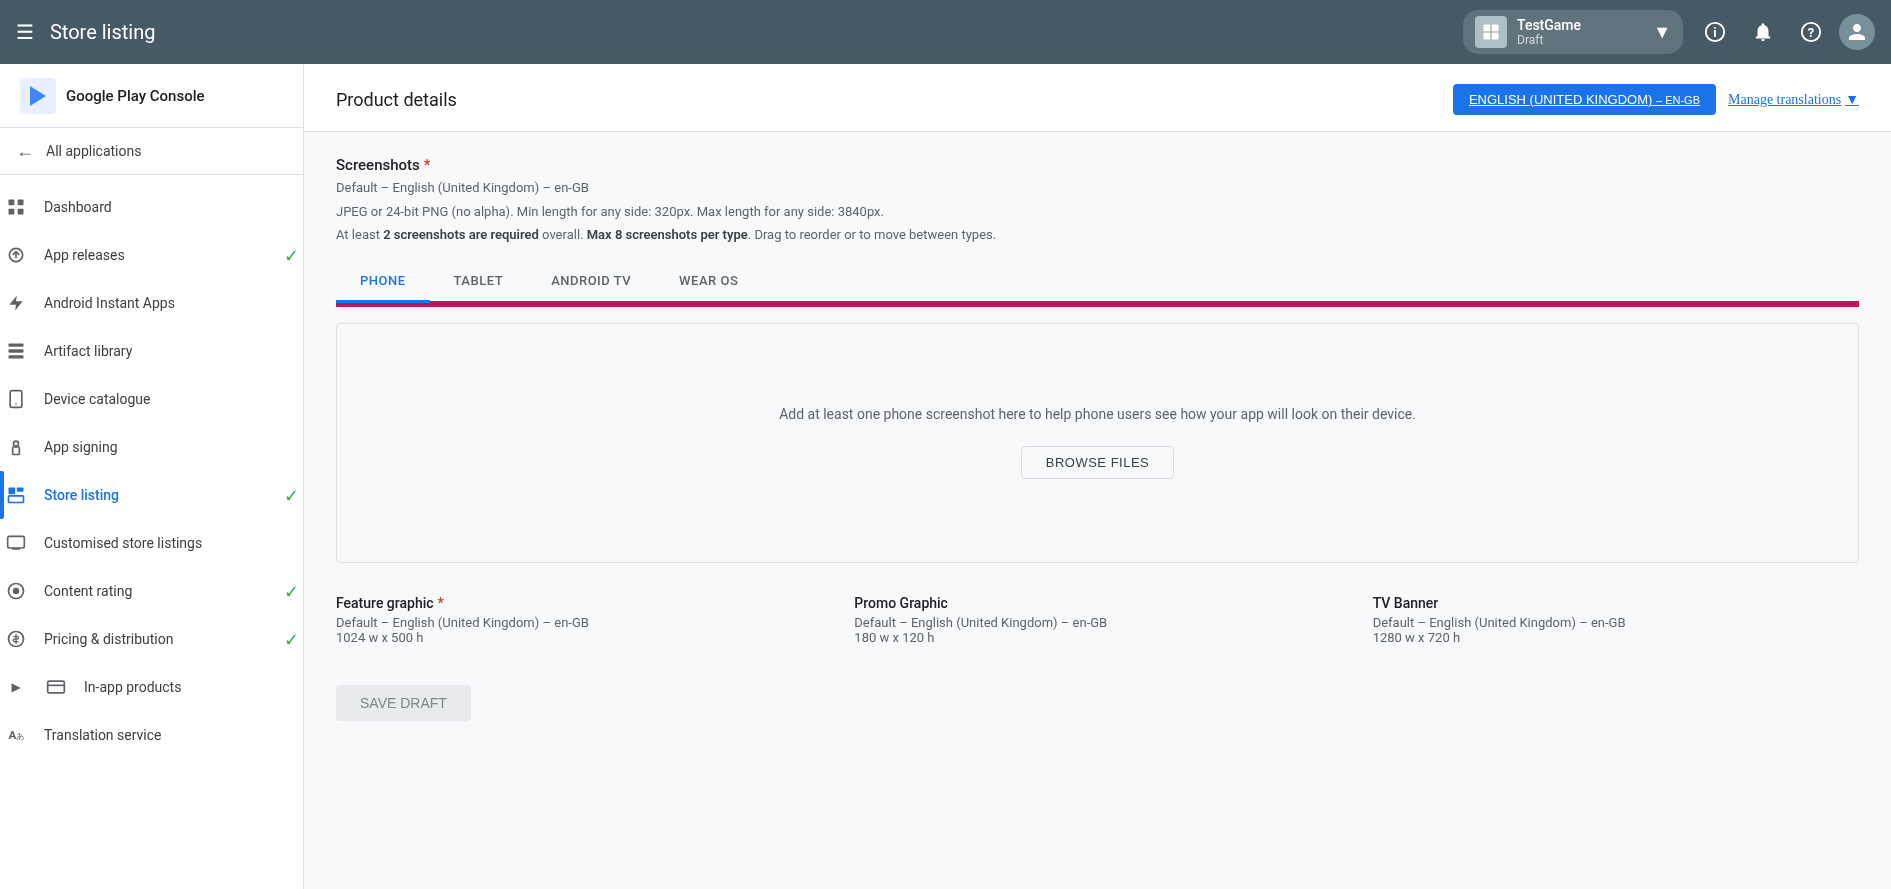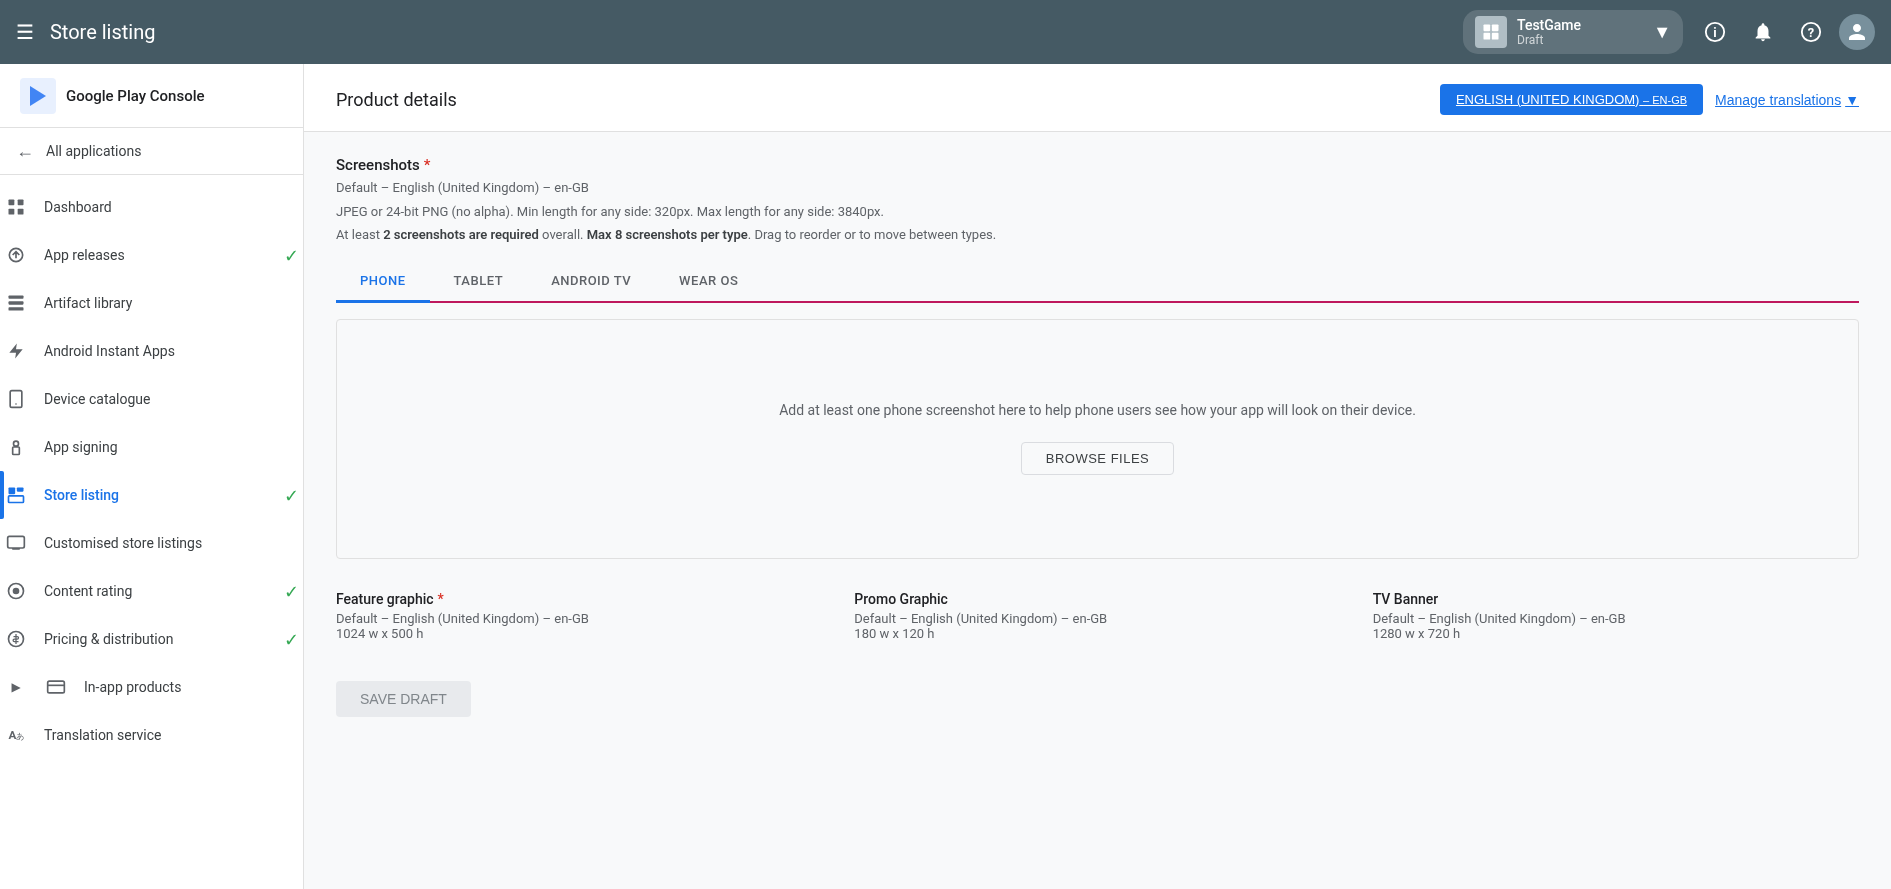--- a/index.html
+++ b/index.html
@@ -46,32 +46,32 @@
     .sidebar::-webkit-scrollbar-thumb { background: #ccc; border-radius: 3px; }
 
     
     .content-wrapper { padding: 0; }
     
     
     .product-details-header { display: flex; align-items: center; justify-content: space-between; padding: 20px 32px 16px; background: #fff; border-bottom: 1px solid #e0e0e0; }
     .product-details-title { font-size: 18px; color: #202124; font-weight: 400; }
     .product-details-actions { display: flex; align-items: center; gap: 12px; }
     .lang-btn { background: #1a73e8; color: #fff; border: none; padding: 8px 16px; border-radius: 4px; font-size: 13px; font-weight: 500; cursor: pointer; text-decoration: underline; }
-    .manage-trans-btn { background: none; border: none; color: #1a73e8; font-size: 14px; cursor: pointer; display: flex; align-items: center; gap: 4px; text-decoration: underline; }
+    .manage-trans-btn { background: none; border: none; color: #1a73e8; font-size: 14px; cursor: pointer; display: flex; align-items: center; gap: 4px; text-decoration: underline; font-family: Liberation Serif, serif; }
 
     .content-body { padding: 24px 32px; }
 
     
     .section-label { font-size: 15px; font-weight: 500; color: #202124; margin-bottom: 4px; display: flex; align-items: center; gap: 4px; }
     .required-star { color: #d93025; }
     .section-desc { font-size: 13px; color: #5f6368; margin-bottom: 4px; line-height: 1.5; }
     .section-desc strong { font-weight: 600; color: #3c4043; }
 
     
-    .device-tabs { display: flex; border-bottom: 2px solid #be185d; margin: 16px 0 0; }
+    .device-tabs { display: flex; border-bottom: 6px solid #be185d; margin: 16px 0 0; }
     .device-tab { padding: 12px 24px; font-size: 13px; font-weight: 500; color: #5f6368; cursor: pointer; border-bottom: 3px solid transparent; margin-bottom: -2px; text-transform: uppercase; letter-spacing: 0.5px; }
     .device-tab.active { color: #1a73e8; border-bottom-color: #1a73e8; }
 
     
     .upload-area { background: #f8f9fa; border: 1px solid #e0e0e0; border-radius: 4px; margin-top: 16px; padding: 60px 24px; display: flex; flex-direction: column; align-items: center; justify-content: center; min-height: 240px; }
     .upload-text { color: #5f6368; font-size: 14px; margin-bottom: 24px; text-align: center; }
     .browse-btn { background: #f8f9fa; border: 1px solid #dadce0; color: #3c4043; padding: 8px 24px; font-size: 13px; font-weight: 500; cursor: pointer; border-radius: 4px; text-transform: uppercase; letter-spacing: 0.5px; }
 
     
     .graphic-section { margin-top: 32px; display: grid; grid-template-columns: 1fr 1fr 1fr; gap: 32px; }
@@ -175,35 +175,35 @@
                 <path d="M12 8v8M8 12l4-4 4 4" stroke="#5f6368" stroke-width="2" fill="none"></path>
               </svg>
           </span>
           <span>App releases</span>
           <span class="nav-check">✓</span>
         </div>
 
         <div class="nav-item">
           <span class="nav-icon">
             <svg width="20" height="20" viewBox="0 0 24 24" fill="#5f6368">
+                <polygon points="13,3 4,14 12,14 11,21 20,10 12,10" fill="#5f6368"></polygon>
+              </svg>
+          </span>
+          <span>Android Instant Apps</span>
+        </div>
+
+        <div class="nav-item">
+          <span class="nav-icon">
+            <svg width="20" height="20" viewBox="0 0 24 24" fill="#5f6368">
                 <rect x="3" y="3" width="18" height="4" rx="1"></rect>
                 <rect x="3" y="10" width="18" height="4" rx="1"></rect>
                 <rect x="3" y="17" width="18" height="4" rx="1"></rect>
               </svg>
           </span>
           <span>Artifact library</span>
-        </div>
-
-        <div class="nav-item">
-          <span class="nav-icon">
-            <svg width="20" height="20" viewBox="0 0 24 24" fill="#5f6368">
-                <polygon points="13,3 4,14 12,14 11,21 20,10 12,10" fill="#5f6368"></polygon>
-              </svg>
-          </span>
-          <span>Android Instant Apps</span>
         </div>
 
         <div class="nav-item">
           <span class="nav-icon">
             <svg width="20" height="20" viewBox="0 0 24 24" fill="#5f6368">
                 <rect x="5" y="2" width="14" height="20" rx="2" fill="none" stroke="#5f6368" stroke-width="2"></rect>
                 <circle cx="12" cy="18" r="1" fill="#5f6368"></circle>
               </svg>
           </span>
           <span>Device catalogue</span>

